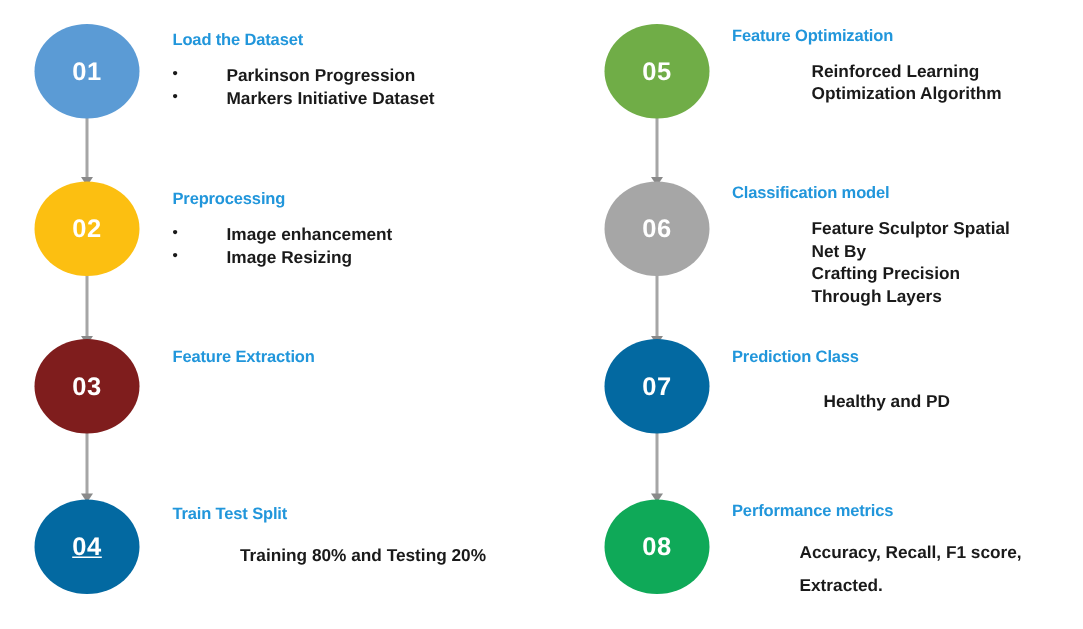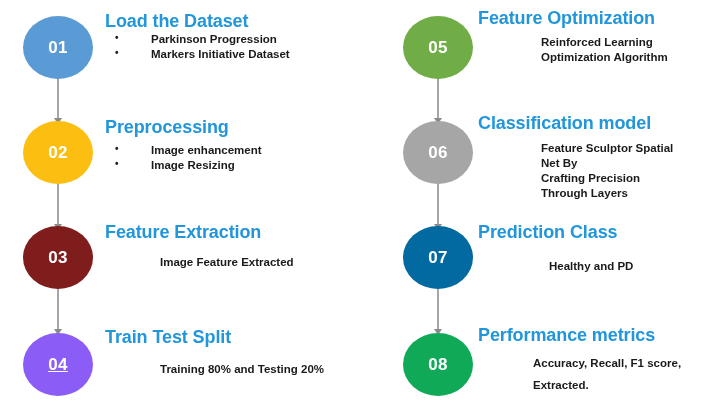--- a/index.html
+++ b/index.html
@@ -76,25 +76,25 @@
   
   .textblock {
     position: absolute;
     top: 0;
   }
   #column-left  .textblock { left: 105px; width: 265px; }
   #column-right .textblock { left: 88px;  width: 244px; }
 
   .heading {
     color: #2196db;
-    font-size: 18px;
+    font-size: 11px;
     font-weight: bold;
     letter-spacing: -0.1px;
     white-space: nowrap;
-    margin: 0;
+    margin: 10px;
     line-height: 1.15;
   }
   .body-lines {
     margin: 0;
     padding: 0;
     list-style: none;
     color: #1a1a1a;
     font-size: 11.5px;
     font-weight: bold;
     line-height: 1.32;
@@ -154,30 +154,27 @@
     </div>
     <div class="connector" style="top:176px; height:52px;"></div>
     <div class="arrowhead" style="top:224px;"></div>
 
     <div class="step" style="top:218px;">
       <div class="circle" style="top:8px; background:#7f1d1d;">
         <span>03</span>
       </div>
       <div class="textblock" style="top:4px;">
         <div class="heading">Feature Extraction</div>
-        <ul class="body-lines" style="margin-top:12px;">
-          <li class="plain">Image Feature Extracted</li>
-        </ul>
       </div>
     </div>
     <div class="connector" style="top:281px; height:52px;"></div>
     <div class="arrowhead" style="top:329px;"></div>
 
     <div class="step" style="top:323px;">
-      <div class="circle" style="top:10px; background:#8b5cf6;text-decoration:underline;">
+      <div class="circle" style="top:10px; background:#0369a1;text-decoration:underline;">
         <span>04</span>
       </div>
       <div class="textblock" style="top:4px;">
         <div class="heading">Train Test Split</div>
         <ul class="body-lines" style="margin-top:14px;">
           <li class="plain">Training 80% and Testing 20%</li>
         </ul>
       </div>
     </div>
   </div>

